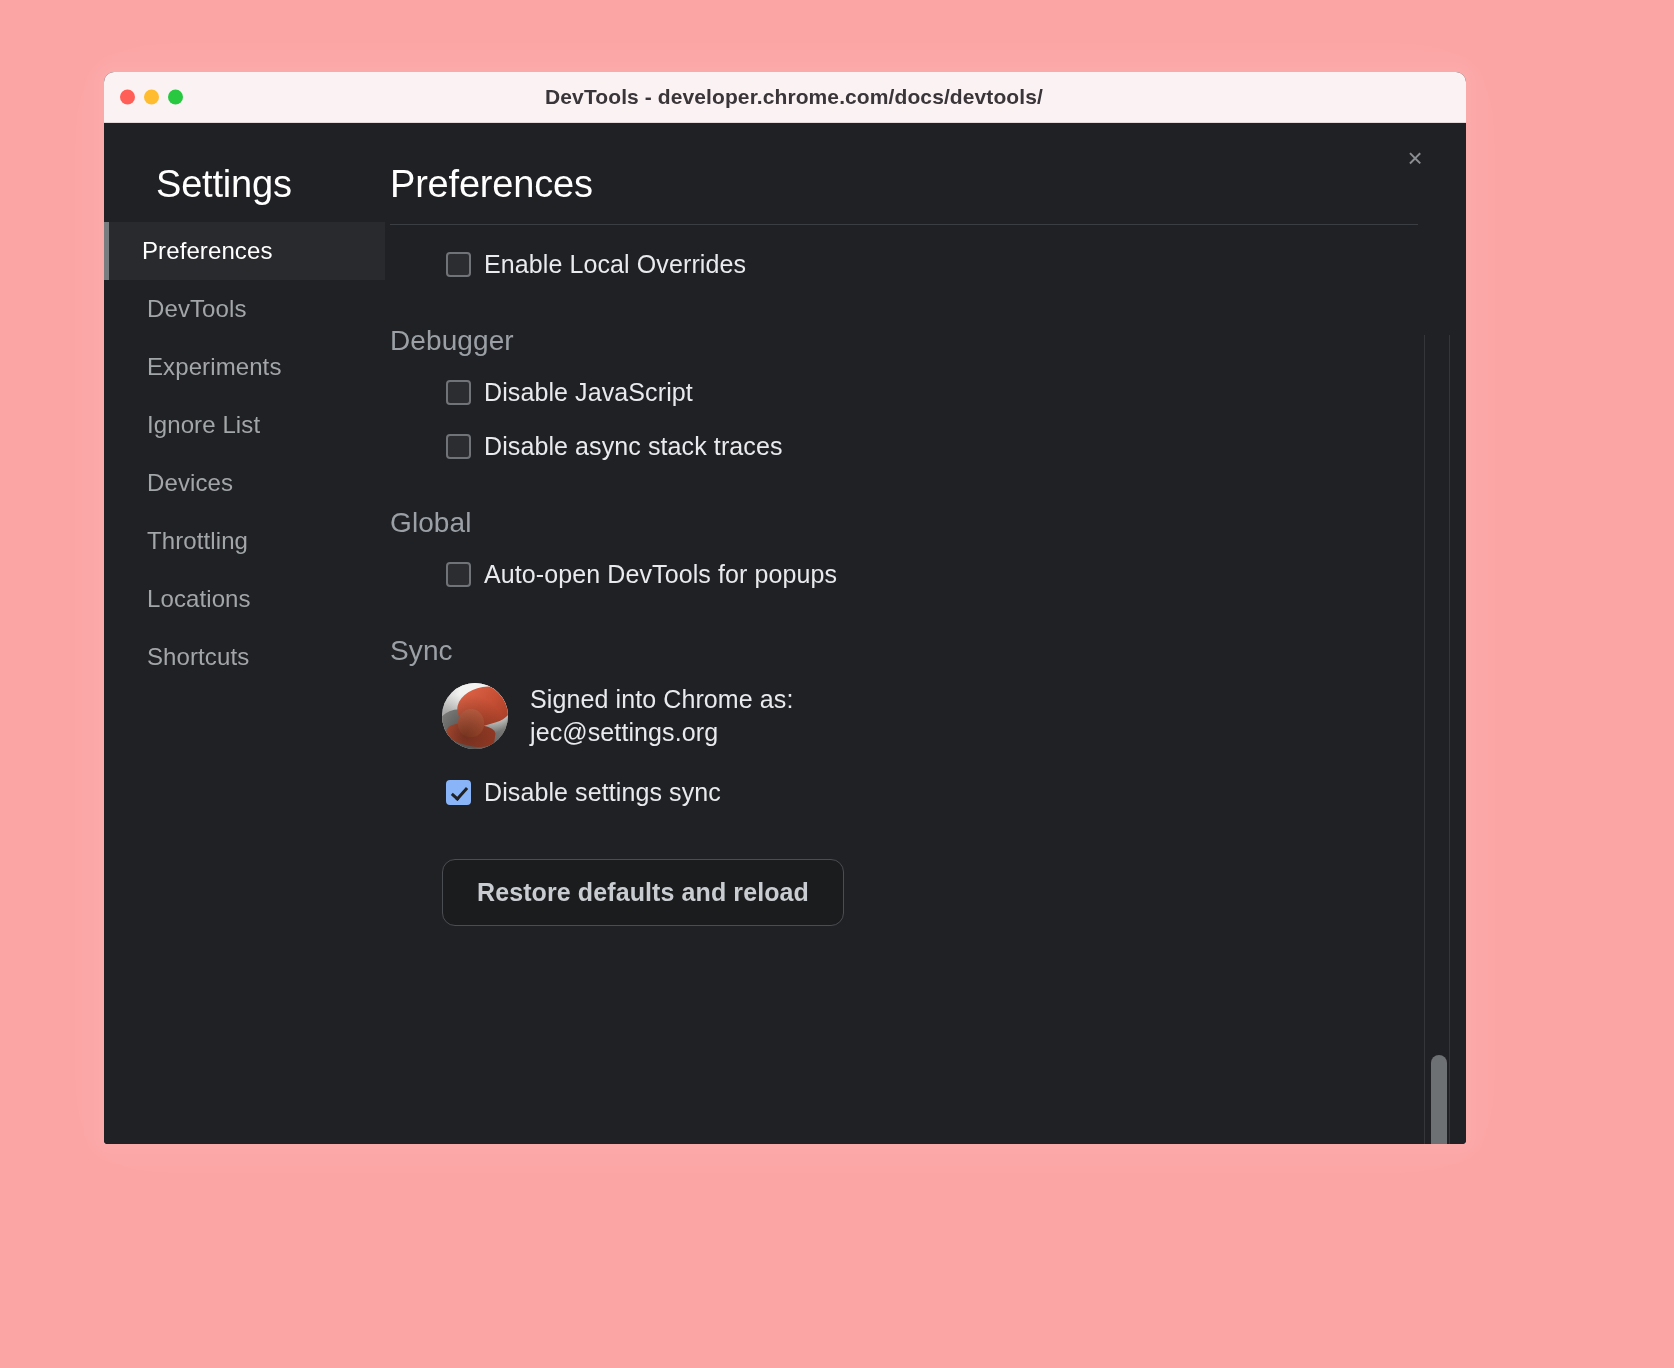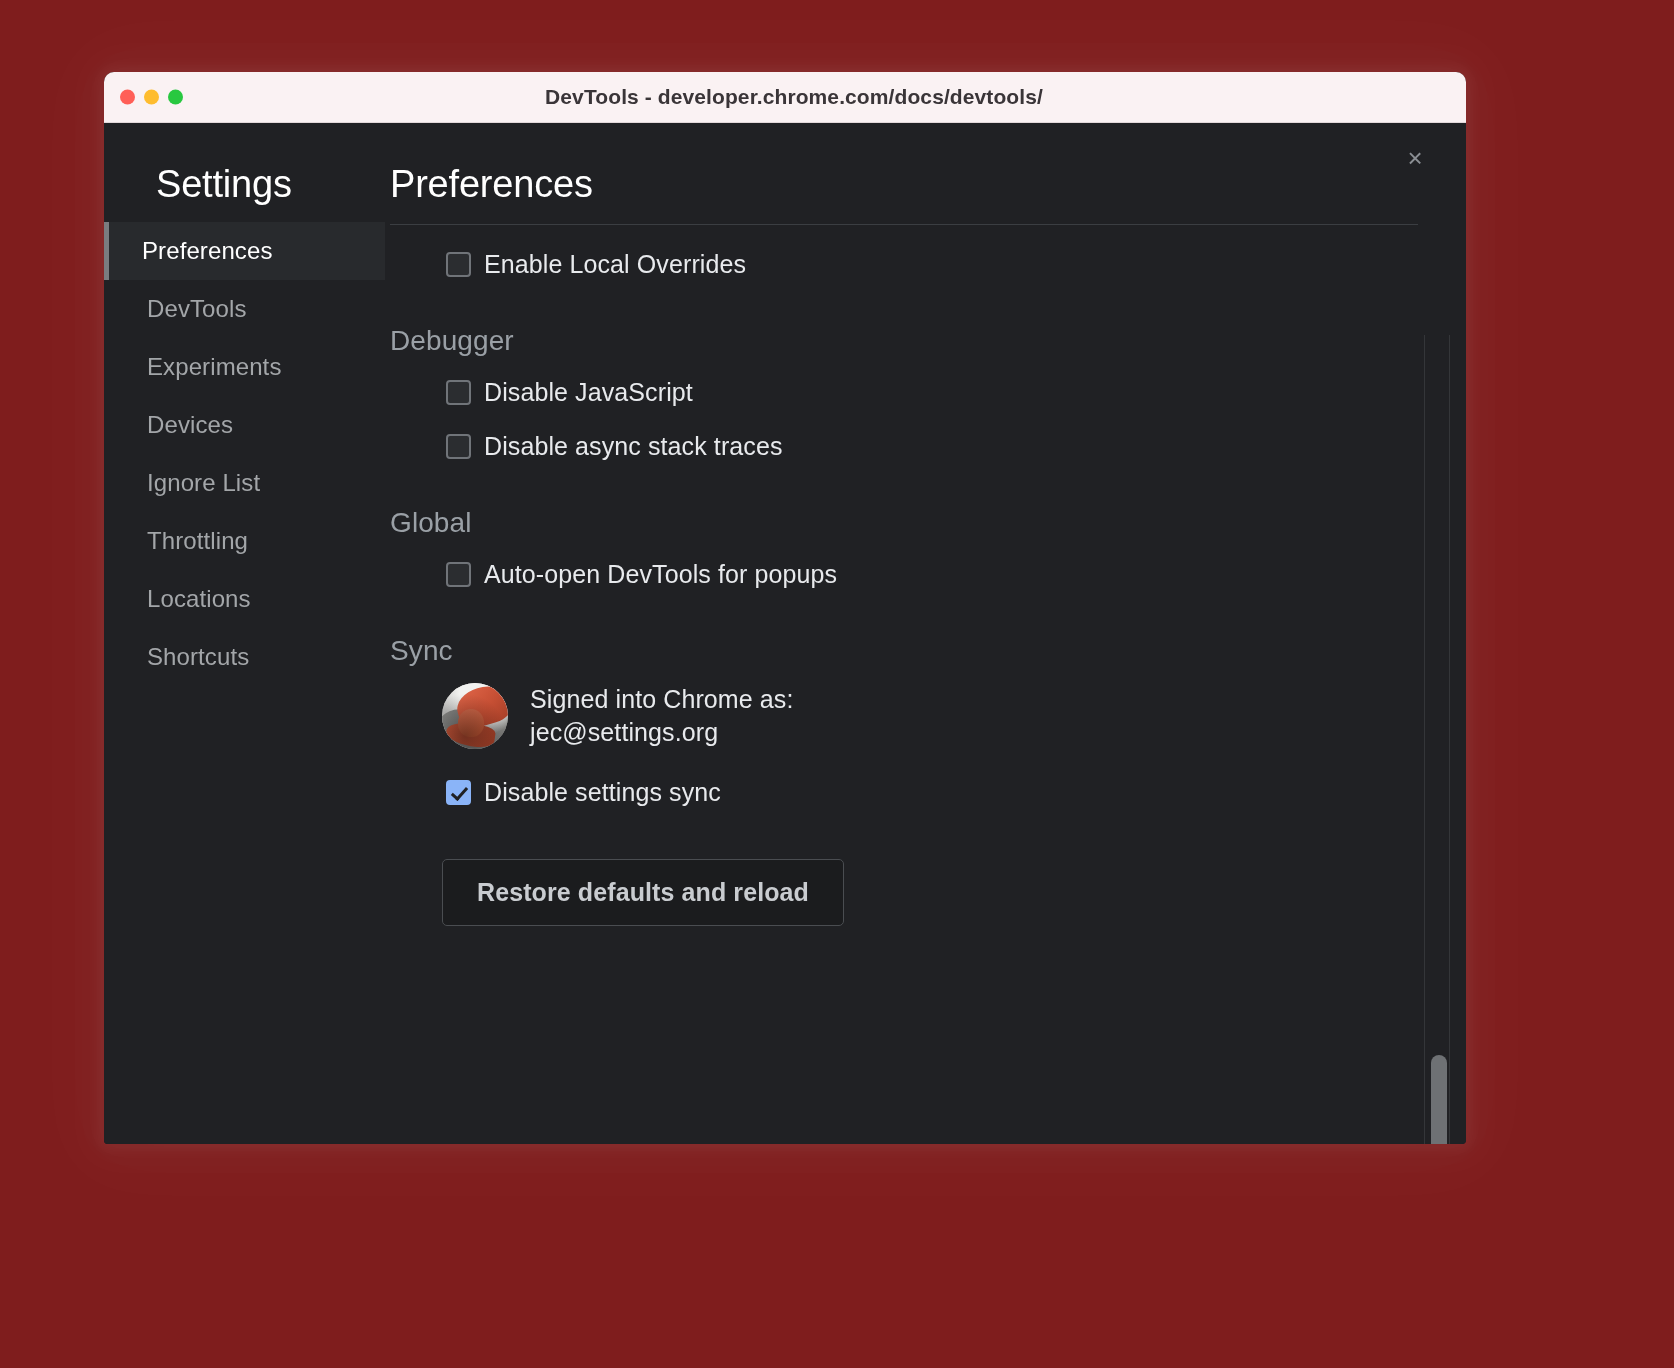--- a/index.html
+++ b/index.html
@@ -9,21 +9,21 @@
     height: 1368px;
     background: #000000;
     overflow: hidden;
     font-family: "Liberation Sans", sans-serif;
   }
 
   #root {
     position: relative;
     width: 1674px;
     height: 1368px;
-    background: #7f1d1d;
+    background: #fca5a5;
   }
 
   
   .window {
     position: absolute;
     left: 104px;
     top: 72px;
     width: 1362px;
     height: 1072px;
     border-radius: 10px 10px 4px 4px;
@@ -279,21 +279,21 @@
   }
   .restore-btn {
     display: inline-block;
     background: #1b1c1e;
     border: 1px solid #4a4d51;
     color: #c9ccd0;
     font-family: "Liberation Sans", sans-serif;
     font-size: 25px;
     font-weight: bold;
     padding: 18px 34px;
-    border-radius: 5px;
+    border-radius: 13px;
     cursor: pointer;
     letter-spacing: 0.1px;
   }
 
   
   .scrollbar-track {
     position: absolute;
     right: 16px;
     top: 110px;
     width: 26px;
@@ -338,24 +338,24 @@
         <div class="nav-item active">
           <span>Preferences</span>
         </div>
         <div class="nav-item">
           <span>DevTools</span>
         </div>
         <div class="nav-item">
           <span>Experiments</span>
         </div>
         <div class="nav-item">
+          <span>Ignore List</span>
+        </div>
+        <div class="nav-item">
           <span>Devices</span>
-        </div>
-        <div class="nav-item">
-          <span>Ignore List</span>
         </div>
         <div class="nav-item">
           <span>Throttling</span>
         </div>
         <div class="nav-item">
           <span>Locations</span>
         </div>
         <div class="nav-item">
           <span>Shortcuts</span>
         </div>

